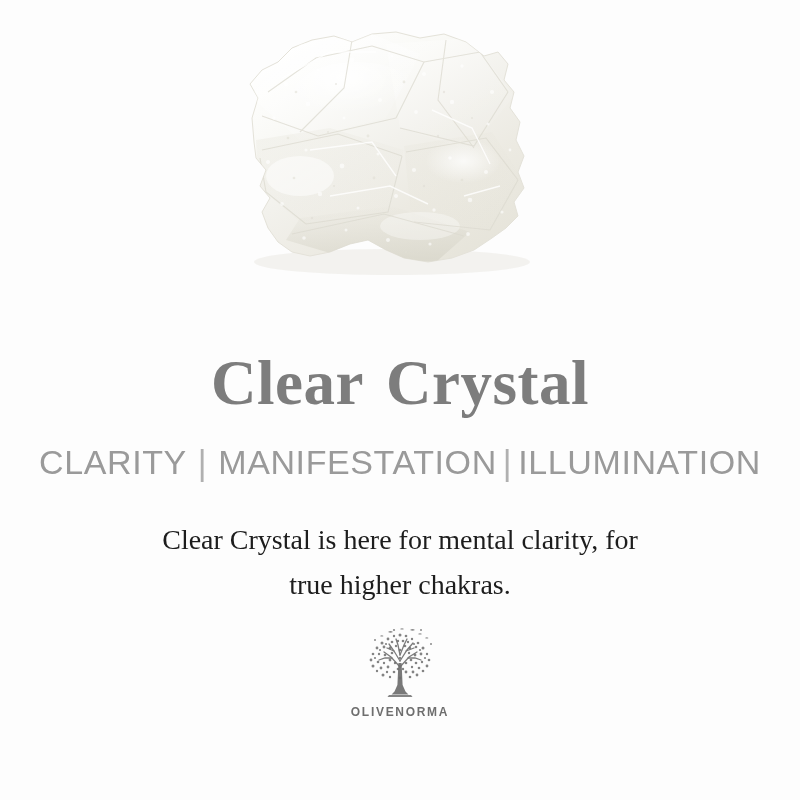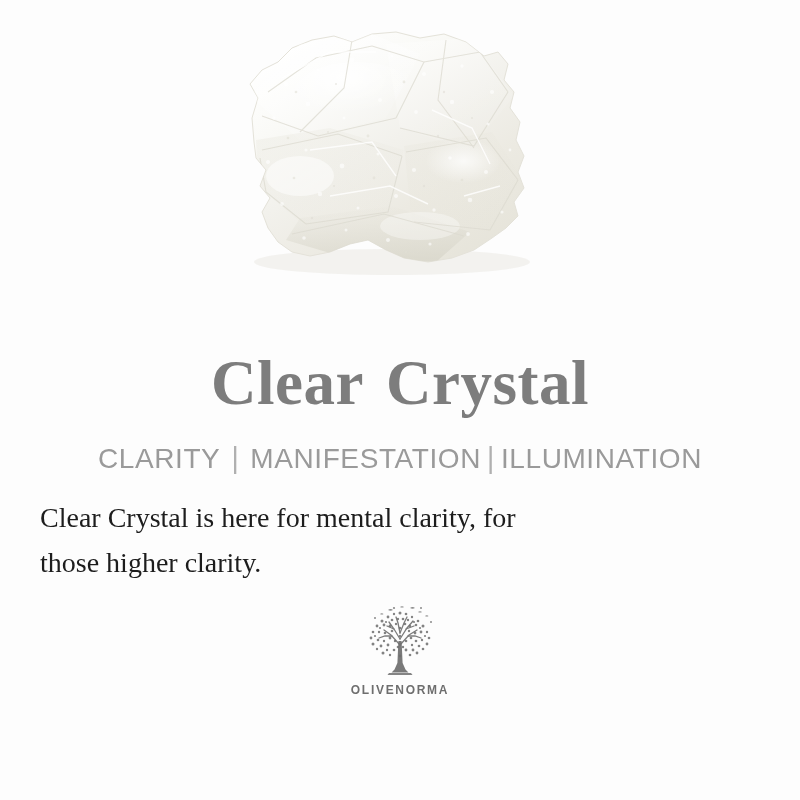--- a/index.html
+++ b/index.html
@@ -55,26 +55,26 @@
     width: 100%;
     margin-top: 52px;
   }
   .title .word-gap {
     display: inline-block;
     width: 22px;
   }
 
   
   .keywords {
-    margin: 0;
+    margin: 16px;
     margin-top: 30px;
     width: 100%;
     text-align: center;
     font-family: "Liberation Sans", sans-serif;
-    font-size: 28px;
+    font-size: 34px;
     font-weight: 300;
     color: #9a9a9a;
     letter-spacing: 0.6px;
     line-height: 1;
     white-space: nowrap;
   }
   .keywords .sep {
     display: inline-block;
     color: #b0b0b0;
     font-weight: 300;
@@ -85,21 +85,21 @@
   }
   .keywords .sep.tight {
     margin: 0 6px;
   }
 
   
   .description {
     margin: 0;
     margin-top: 22px;
     width: 720px;
-    text-align: left;
+    text-align: center;
     font-family: "Liberation Serif", "DejaVu Serif", serif;
     font-size: 28px;
     font-weight: 400;
     color: #1d1d1d;
     line-height: 45px;
   }
   .description .line {
     display: block;
     white-space: nowrap;
   }
@@ -285,21 +285,21 @@
       </g>
     </svg>
   </div>
 
   <h1 class="title"><span>Clear</span><span class="word-gap"></span><span>Crystal</span></h1>
 
   <div class="keywords"><span>CLARITY</span><span class="sep wide">|</span><span>MANIFESTATION</span><span class="sep tight">|</span><span>ILLUMINATION</span></div>
 
   <p class="description">
     <span class="line">Clear Crystal is here for mental clarity, for</span>
-    <span class="line">those higher clarity.</span>
+    <span class="line">true higher chakras.</span>
   </p>
 
   <div class="brand">
     <svg class="brand-mark" viewBox="0 0 92 78" aria-hidden="true">
       <g fill="#6e6e6e">
 
         <path d="M44.4,36 L47.6,36 L48.6,58 L51.5,64.5 L54.5,67.5 L37.5,67.5 L40.5,64.5 L43.4,58 Z" opacity="0.92"></path>
 
         <path d="M35,68 L57,68 L58.5,70 L33.5,70 Z" opacity="0.85"></path>
 

